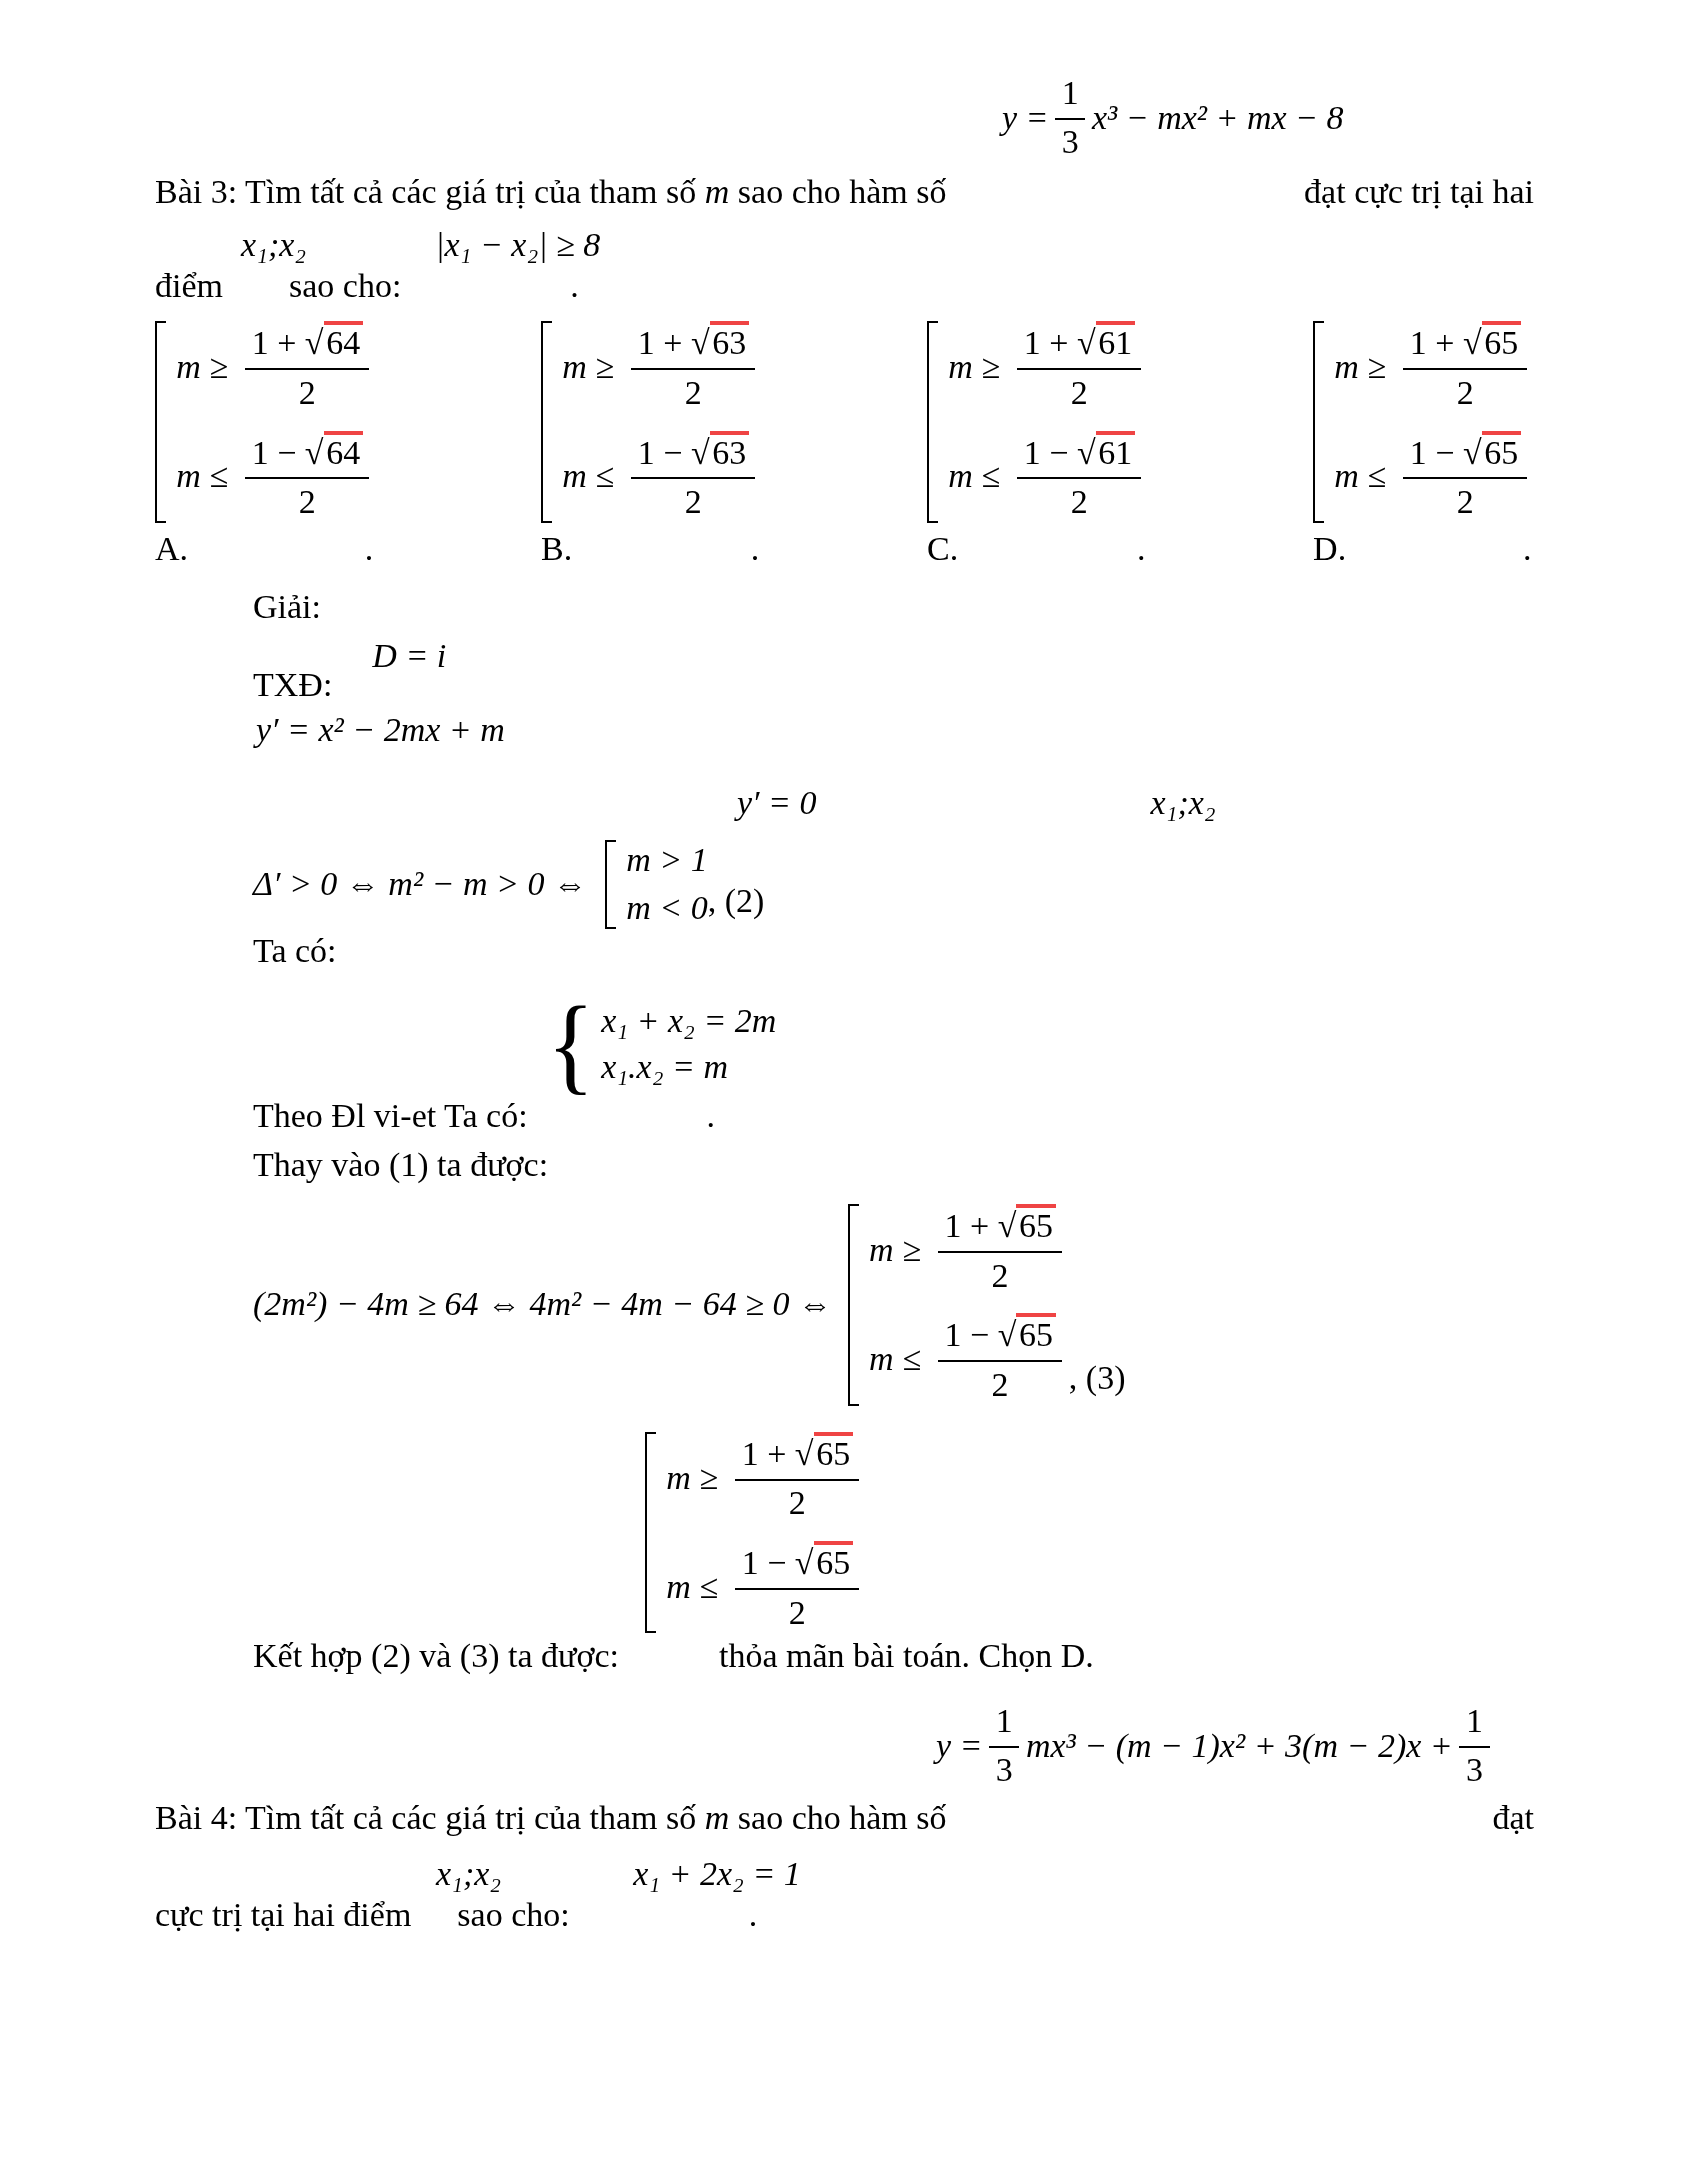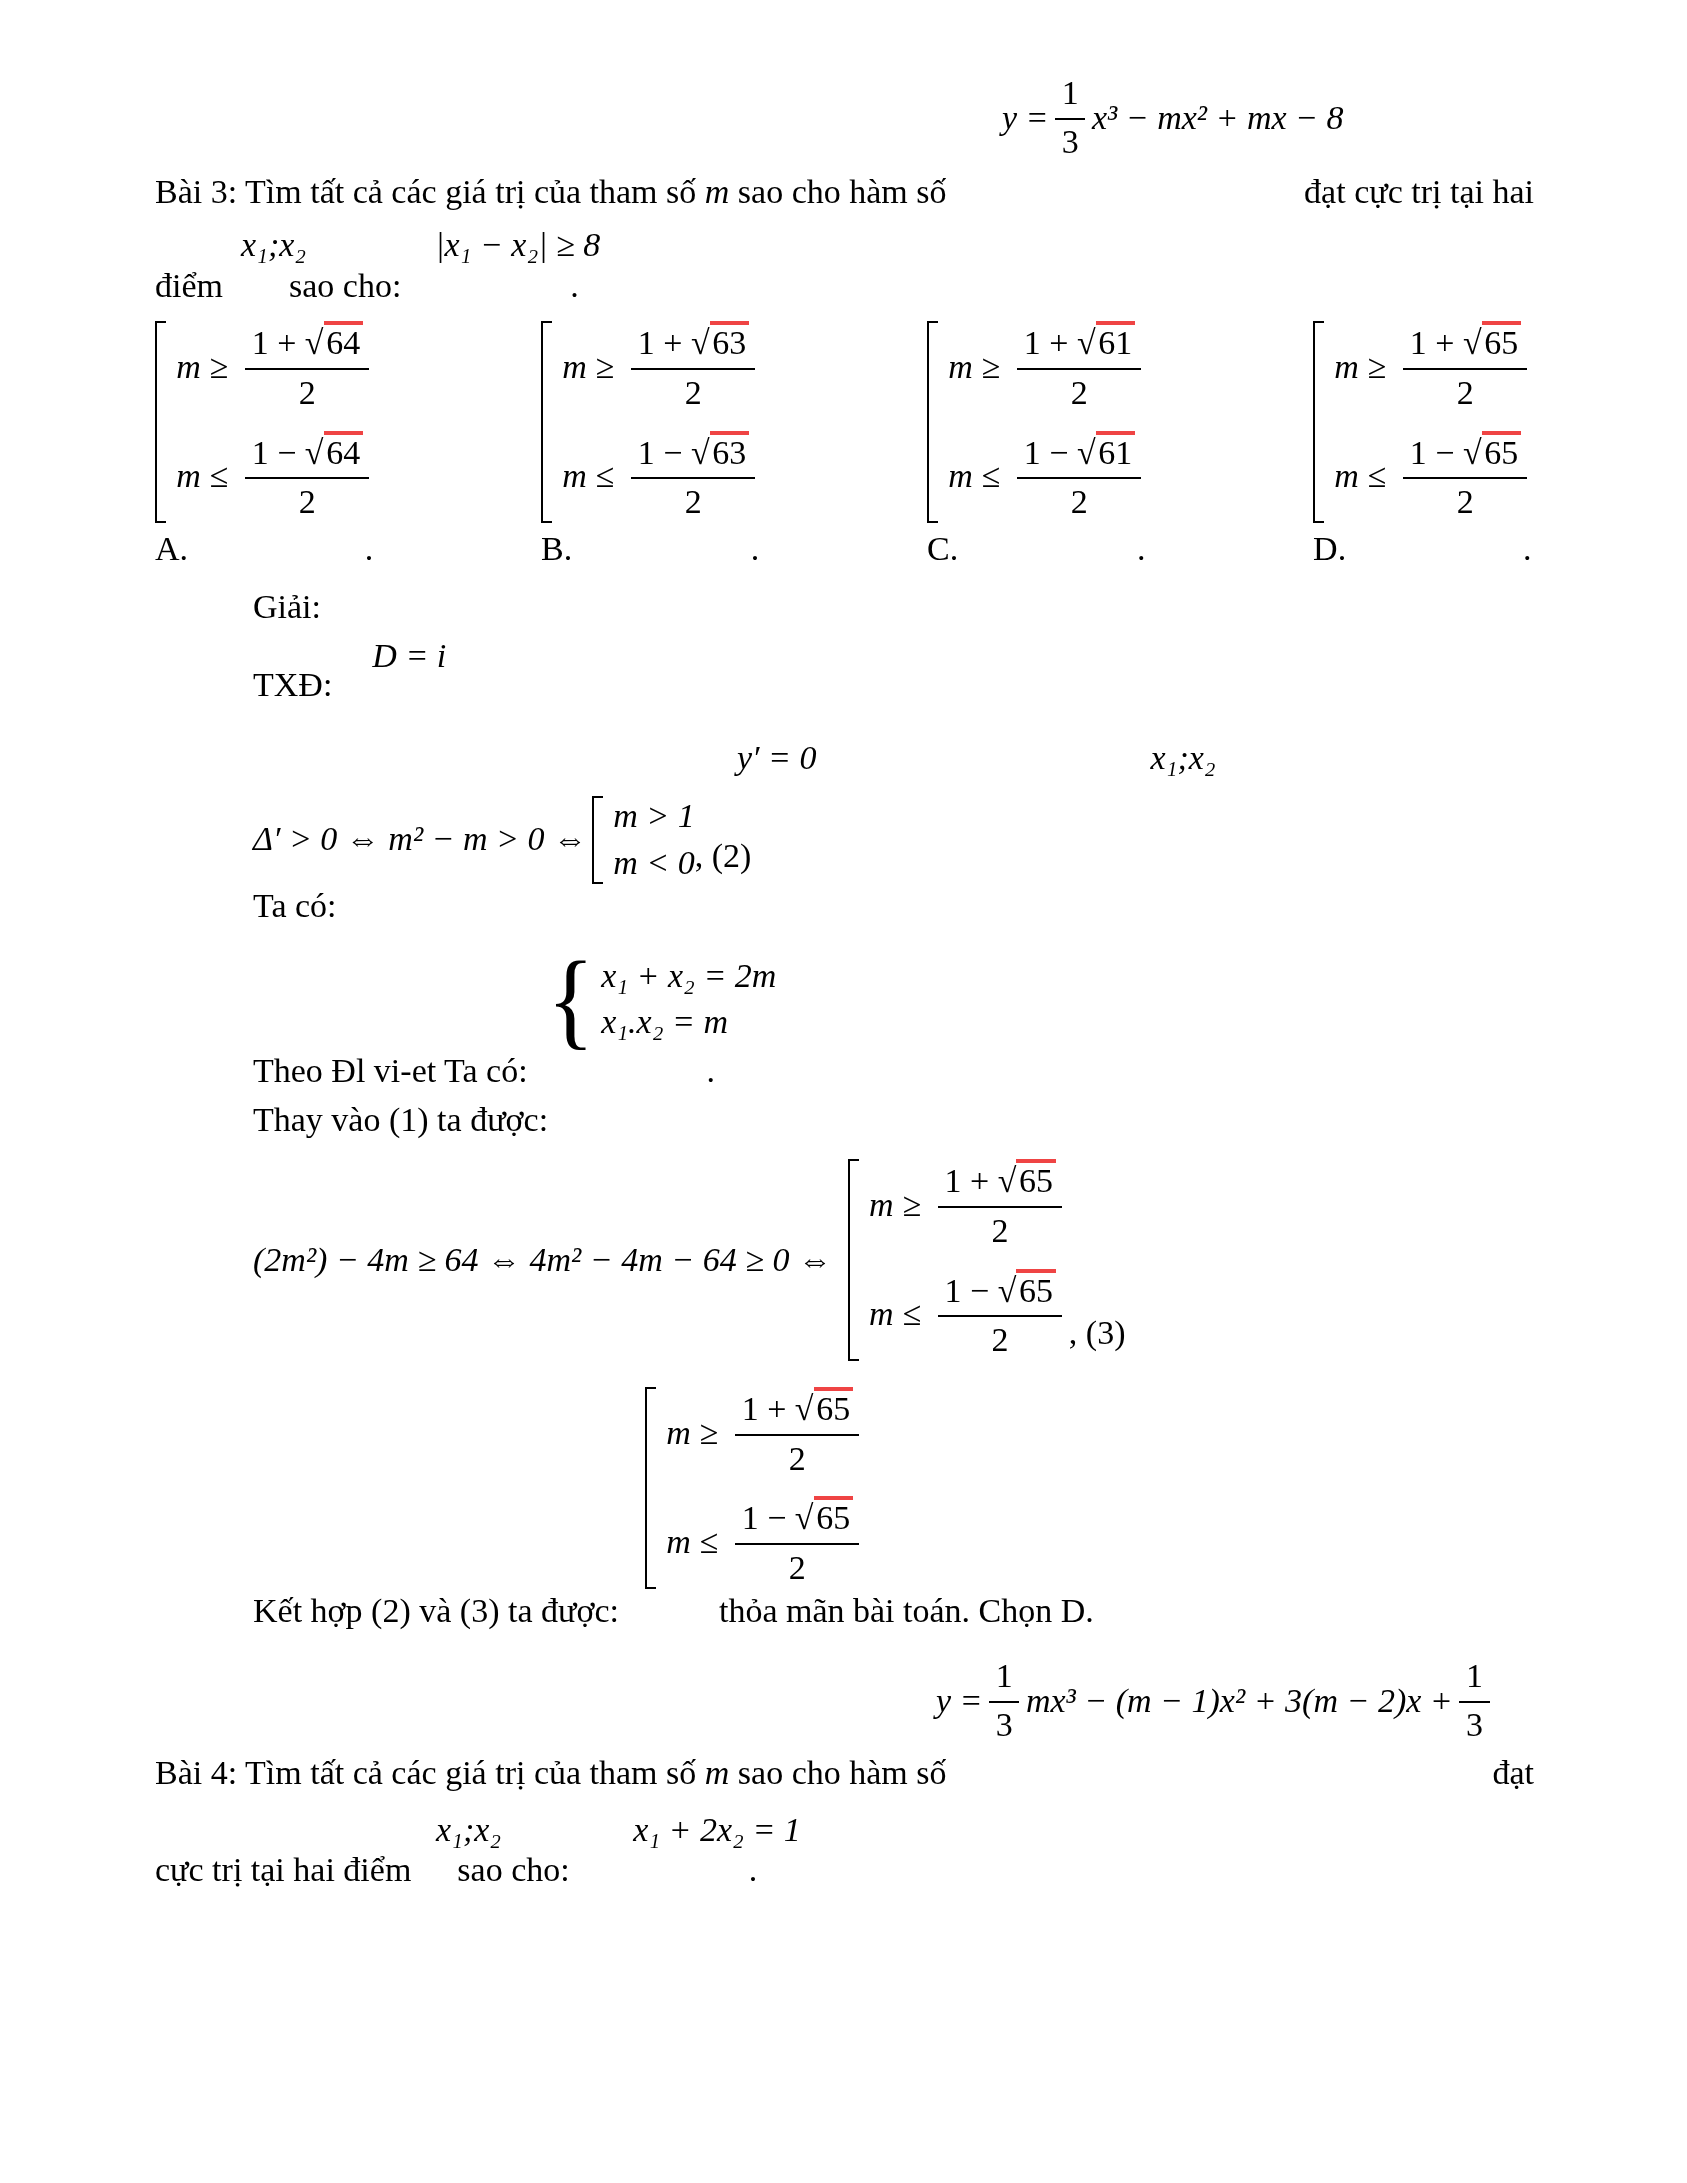--- a/index.html
+++ b/index.html
@@ -195,29 +195,30 @@
       </div>
     </div>
 
     <div style="margin:17px 0 0 98px">Giải:</div>
 
     <div class="row" style="margin:37px 0 0 98px">
       <span>TXĐ:</span>
       <span class="m raise" style="margin-left:40px">D = i</span>
     </div>
 
+    <div class="m" style="margin:4px 0 0 101px">y′ = x² − 2mx + m</div>
 
     <div class="row" style="margin-top:32px">
       <span class="m nw" style="margin-left:582px">y′ = 0</span>
       <span class="m nw" style="margin-left:334px">x₁;x₂</span>
     </div>
 
     <div class="row" style="margin:17px 0 0 98px">
       <span class="m nw">Δ′ &gt; 0 ⇔ m² − m &gt; 0 ⇔</span>
-      <span class="sys" style="margin-left:5px">
+      <span class="sys" style="margin-left:18px">
         <span class="lbrk"></span>
         <span class="srows" style="gap:6.6px">
           <span class="srow m">m &gt; 1</span>
           <span class="srow m">m &lt; 0</span>
         </span>
       </span>
       <span class="tail">, (2)</span>
     </div>
 
     <div style="margin:2.6px 0 0 98px">Ta có:</div>

